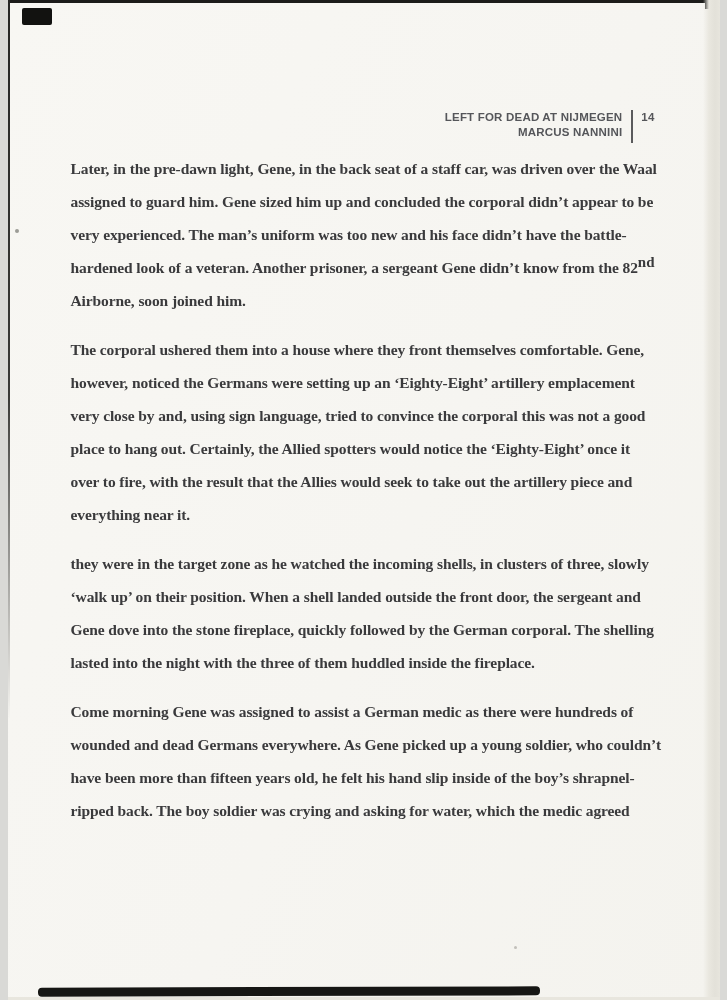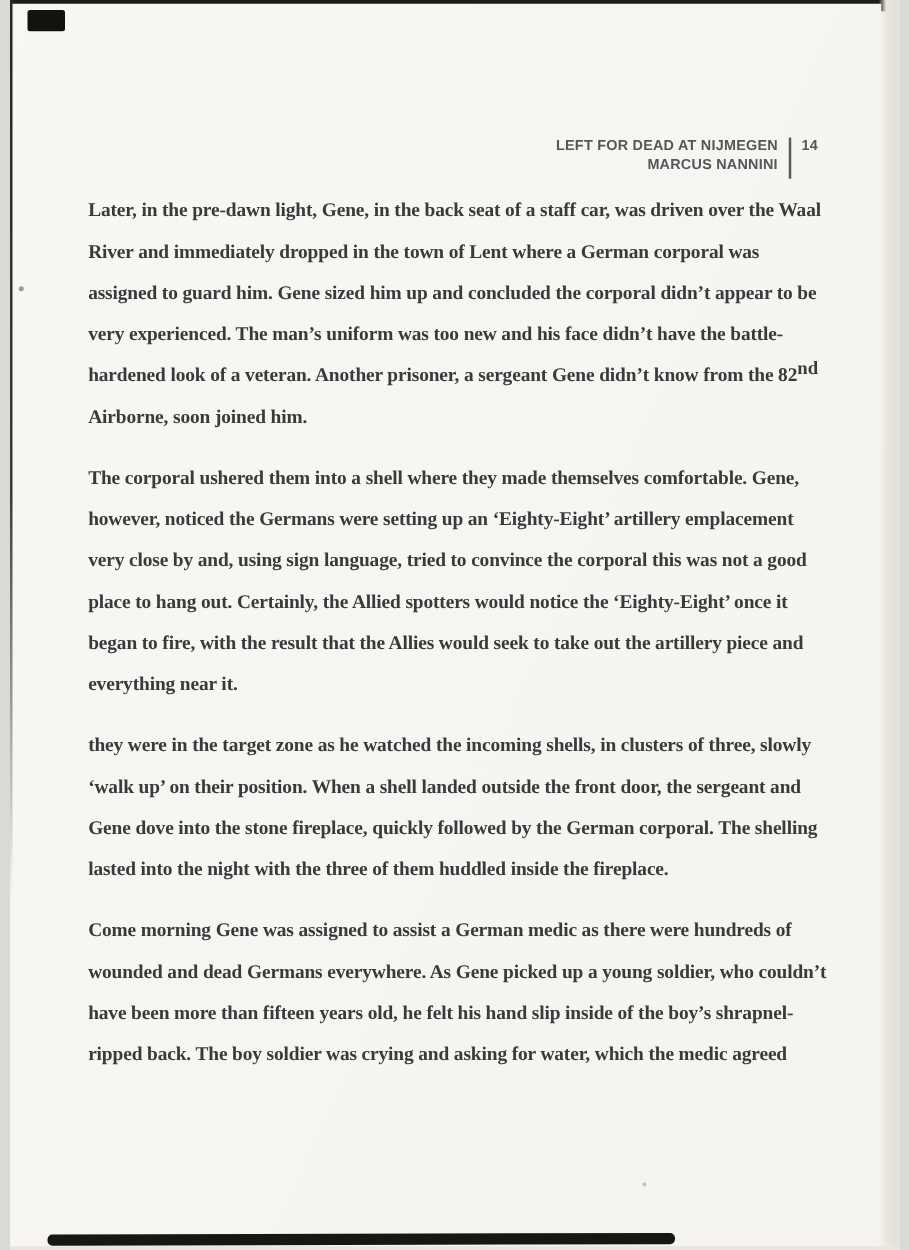--- a/index.html
+++ b/index.html
@@ -65,32 +65,31 @@
       <span>LEFT FOR DEAD AT NIJMEGEN</span>
       <span>MARCUS NANNINI</span>
     </div>
     <div class="header-divider"></div>
     <span class="header-pagenum">14</span>
   </div>
 
   <div class="body-text">
       <div class="para">
         <div class="line">Later, in the pre-dawn light, Gene, in the back seat of a staff car, was driven over the Waal</div>
-        <div class="line">River and immediately dropped in the town of Lent where a German corporal was</div>
         <div class="line">assigned to guard him. Gene sized him up and concluded the corporal didn’t appear to be</div>
         <div class="line">very experienced. The man’s uniform was too new and his face didn’t have the battle-</div>
         <div class="line">hardened look of a veteran. Another prisoner, a sergeant Gene didn’t know from the 82<sup>nd</sup></div>
         <div class="line">Airborne, soon joined him.</div>
       </div>
       <div class="para">
-        <div class="line">The corporal ushered them into a shell where they made themselves comfortable. Gene,</div>
+        <div class="line">The corporal ushered them into a house where they front themselves comfortable. Gene,</div>
         <div class="line">however, noticed the Germans were setting up an ‘Eighty-Eight’ artillery emplacement</div>
         <div class="line">very close by and, using sign language, tried to convince the corporal this was not a good</div>
         <div class="line">place to hang out. Certainly, the Allied spotters would notice the ‘Eighty-Eight’ once it</div>
-        <div class="line">began to fire, with the result that the Allies would seek to take out the artillery piece and</div>
+        <div class="line">over to fire, with the result that the Allies would seek to take out the artillery piece and</div>
         <div class="line">everything near it.</div>
       </div>
       <div class="para">
         <div class="line">they were in the target zone as he watched the incoming shells, in clusters of three, slowly</div>
         <div class="line">‘walk up’ on their position. When a shell landed outside the front door, the sergeant and</div>
         <div class="line">Gene dove into the stone fireplace, quickly followed by the German corporal. The shelling</div>
         <div class="line">lasted into the night with the three of them huddled inside the fireplace.</div>
       </div>
       <div class="para">
         <div class="line">Come morning Gene was assigned to assist a German medic as there were hundreds of</div>

